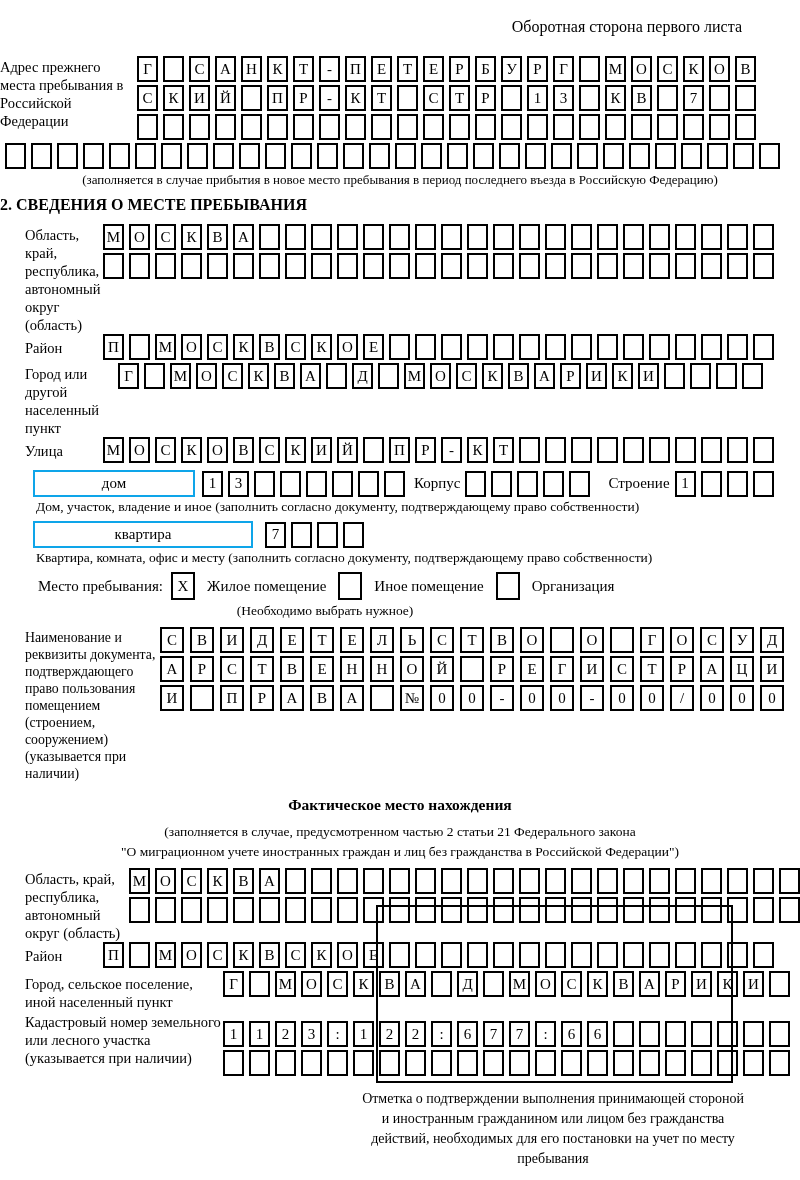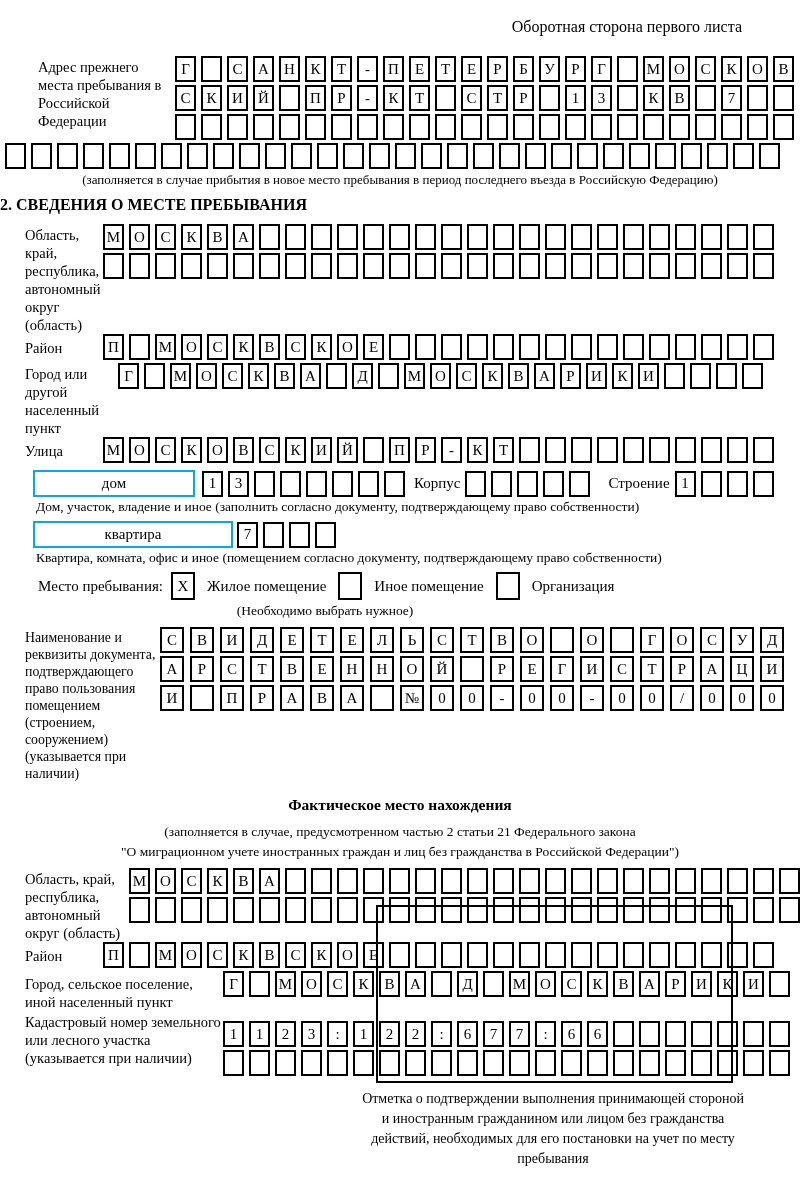--- a/index.html
+++ b/index.html
@@ -21,41 +21,41 @@
     display:flex; align-items:center; justify-content:center;
     font-size:15px; line-height:1;
   }
   .gr.wide { gap:6px; }
   .gr.wide .cell { flex-basis:24px; width:24px; }
 
   .frow { display:flex; align-items:flex-start; }
   .flabel { font-size:14.5px; line-height:18px; }
 
   
-  .addr-block { display:flex; padding-left:38px; margin-top:20px; }
+  .addr-block { display:flex; margin-top:20px; }
   .addr-block .flabel { width:137px; padding-top:2px; }
   .overflow-row { padding-left:5px; }
 
   .hint { font-size:13px; text-align:center; margin:2px 0 6px 0; }
   .sec-title { font-weight:bold; font-size:16px; margin:8px 0 10px 0; }
   .row-rayon   { padding-left:35px; }
   .row-rayon .flabel { width:68px; }
   .row-city2   { padding-left:35px; }
   .row-city2 .flabel { width:83px; }
   .row-street  { padding-left:35px; }
   .row-street .flabel { width:68px; }
 
   .house-row { display:flex; align-items:center; padding-left:33px; margin:4px 0 2px 0; }
   .type-box {
     border:2px solid #0ea5e9; height:27px;
     display:flex; align-items:center; justify-content:center;
     font-size:15px;
   }
   .house-box { width:162px; margin-right:7px; }
-  .apt-box   { width:200px; margin-right:4px; }
+  .apt-box   { width:220px; margin-right:12px; }
   .inline-lab { font-size:15px; margin:0 5px 0 9px; white-space:nowrap; }
 
   .note-small { font-size:13.5px; padding-left:36px; margin:2px 0 6px 0; }
 
   .stay-row { display:flex; align-items:center; padding-left:38px; margin-top:6px; }
   .stay-row .stay-lab { font-size:15px; margin-right:8px; white-space:nowrap; }
   .chk {
     width:24px; height:28px; border:2px solid #000;
     display:flex; align-items:center; justify-content:center;
     font-size:15px; margin:0 12px;
@@ -400,21 +400,21 @@
 
   <div class="house-row" style="margin-top:0;">
     <div class="type-box apt-box">квартира</div>
     <div class="gr" style="margin-bottom:0;">
         <div class="cell">7</div>
         <div class="cell"></div>
         <div class="cell"></div>
         <div class="cell"></div>
       </div>
   </div>
-  <div class="note-small">Квартира, комната, офис и иное (помещением согласно документу, подтверждающему право собственности)</div>
+  <div class="note-small">Квартира, комната, офис и месту (заполнить согласно документу, подтверждающему право собственности)</div>
 
   <div class="stay-row">
     <div class="stay-lab">Место пребывания:</div>
     <div class="chk" style="margin-left:0;">X</div>
     <div class="stay-opt">Жилое помещение</div>
     <div class="chk"></div>
     <div class="stay-opt">Иное помещение</div>
     <div class="chk"></div>
     <div class="stay-opt">Организация</div>
   </div>

